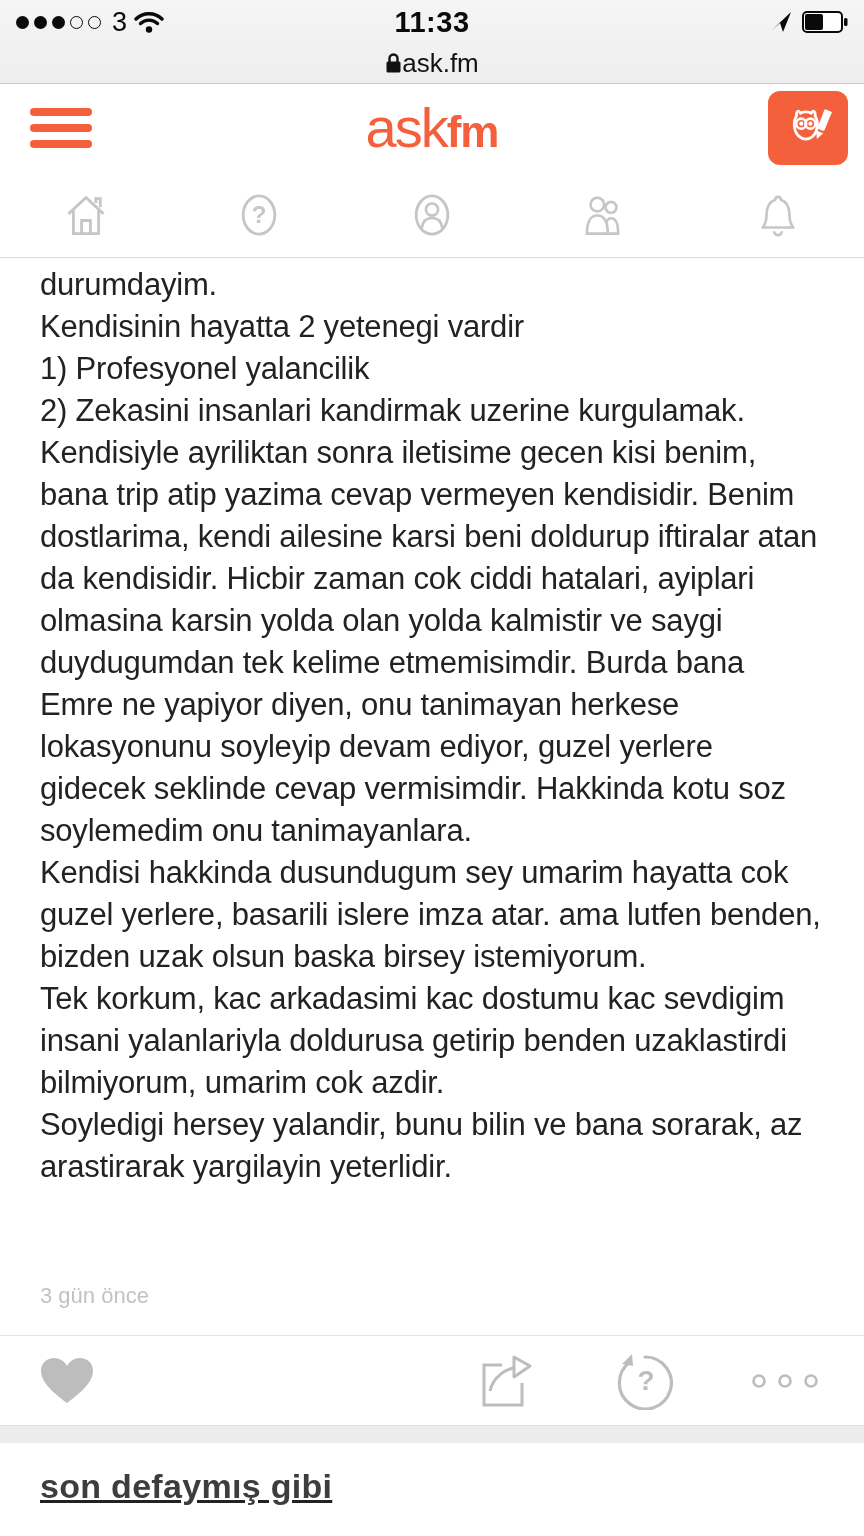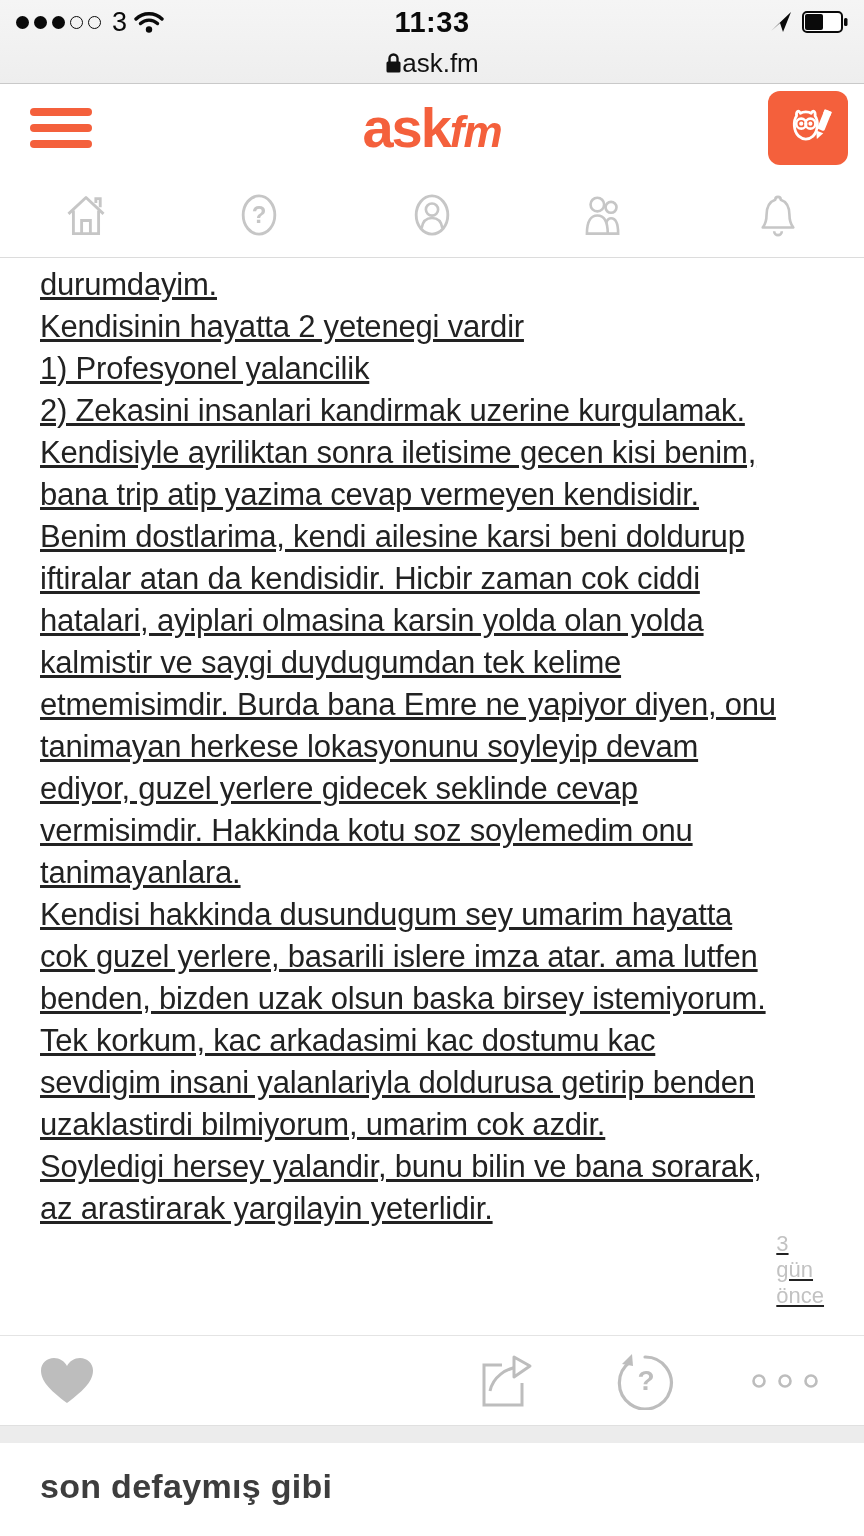--- a/index.html
+++ b/index.html
@@ -45,38 +45,37 @@
   .header{
     height:88px;background:#ffffff;flex:0 0 auto;
     display:flex;align-items:center;position:relative;padding:0 16px;
   }
   .hamburger{width:62px;height:40px;display:flex;flex-direction:column;justify-content:space-between;margin-left:14px;cursor:pointer;}
   .hamburger span{display:block;height:8px;border-radius:4px;background:var(--accent);}
   .logo{
     position:absolute;left:0;right:0;text-align:center;
     color:var(--accent);user-select:none;line-height:1;
   }
-  .logo .main{font-size:56px;font-weight:700;letter-spacing:-2px;}
-  .logo .suffix{font-size:44px;font-weight:700;font-style:italic;letter-spacing:-1px;}
+  .logo .main{font-size:56px;font-weight:400;letter-spacing:-2px;}
+  .logo .suffix{font-size:44px;font-weight:700;letter-spacing:-1px;}
   .compose-btn{
     margin-left:auto;width:80px;height:74px;border-radius:12px;
     background:var(--accent);display:flex;align-items:center;justify-content:center;
     position:relative;z-index:2;cursor:pointer;
   }
   
   .navbar{
     height:86px;background:#ffffff;border-bottom:1px solid var(--divider);
     display:flex;align-items:center;flex:0 0 auto;
   }
   .nav-item{flex:1;display:flex;align-items:center;justify-content:center;cursor:pointer;}
   
   .content{
-    flex:1 1 auto;overflow:hidden;display:flex;
+    flex:1 1 auto;overflow:hidden;display:flex;flex-direction:column;
     padding:6px 40px 0 40px;
-    text-decoration:underline;
   }
   .answer p{
     font-size:31px;line-height:42px;letter-spacing:-0.2px;color:var(--ink);
     white-space:pre-line;
   }
   .answer p + p{}
   .timestamp{
     margin-top:auto;padding:10px 0 26px 0;
     font-size:22px;color:var(--muted);
   }
@@ -85,21 +84,21 @@
     height:90px;border-top:1px solid #e4e4e4;background:#ffffff;flex:0 0 auto;
     display:flex;align-items:center;
   }
   .action{display:flex;align-items:center;justify-content:center;cursor:pointer;}
   .action.like{margin-left:38px;}
   .action.share{margin-left:auto;}
   .action.reask{margin-left:80px;}
   .action.more{margin-left:76px;margin-right:44px;}
   
   .strip{height:18px;background:var(--strip);border-top:1px solid #e0e0e0;flex:0 0 auto;}
-  .next-question{background:#ffffff;flex:0 0 auto;padding:24px 40px 30px 40px;}
+  .next-question{background:#ffffff;flex:0 0 auto;padding:24px 40px 30px 40px;text-decoration:underline;}
   .next-question .qtext{
     font-size:34px;font-weight:700;color:var(--qtext);letter-spacing:0.3px;
   }
   svg{display:block;}
 </style>
 </head>
 <body>
 
 <div class="statusbar">
   <div class="status-time">11:33</div>

